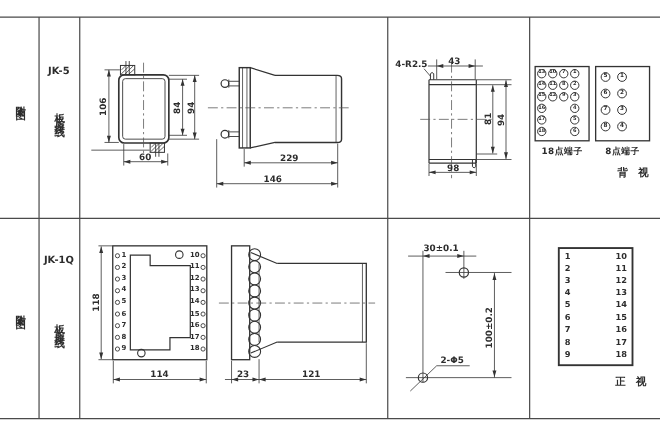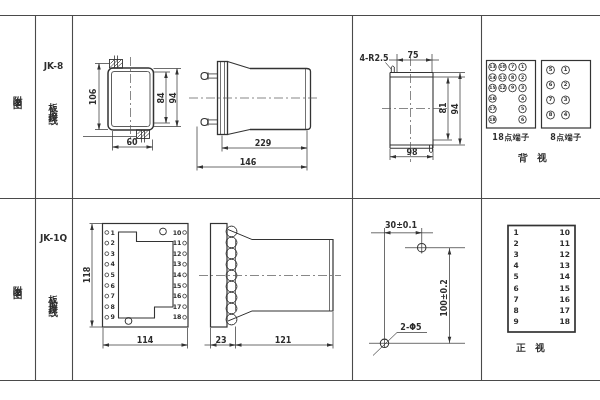--- a/index.html
+++ b/index.html
@@ -11,21 +11,21 @@
   .arr{fill:#333;stroke:none;}
   .labels{position:absolute;left:0;top:0;width:600px;height:400px;}
   .lbl{position:absolute;transform:translate(-50%,-50%);font-weight:bold;color:#2d2d2d;
        white-space:nowrap;font-size:8px;line-height:1;}
   .rot{transform:translate(-50%,-50%) rotate(-90deg);}
   .anchor-l{transform:translate(0,-50%);}
   .anchor-r{transform:translate(-100%,-50%);}
   .cjk-v{writing-mode:vertical-lr;text-orientation:upright;font-size:9.5px;letter-spacing:4px;}
   .model{font-size:9px;}
   .ttl{font-size:8px;letter-spacing:.5px;}
-  .view{font-size:9.5px;letter-spacing:3px;}
+  .view{font-size:9.5px;letter-spacing:3px;margin-left:43px;}
   .tnum{font-size:4.6px;}
   .tnum8{font-size:5.2px;}
   .fnum{font-size:6.3px;}
   .tbl{font-size:7.5px;}
 </style>
 </head>
 <body>
 
 <div class="page">
 
@@ -161,34 +161,34 @@
   </g>
 
   <g stroke="#333" fill="none">
     <rect x="508" y="225.5" width="67" height="106.5" stroke-width="1.7"></rect>
   </g>
 </svg>
 
 <div class="labels">
 
   <span class="lbl cjk-v" style="left:18px;top:100px">附图2</span>
-  <span class="lbl model" style="left:53.5px;top:66px">JK-8</span>
+  <span class="lbl model" style="left:53.5px;top:66px">JK-5</span>
   <span class="lbl cjk-v" style="left:53.5px;top:103px">板后接线</span>
   <span class="lbl cjk-v" style="left:18px;top:290px">附图2</span>
   <span class="lbl model" style="left:53.5px;top:238px">JK-1Q</span>
   <span class="lbl cjk-v" style="left:53.5px;top:295px">板前接线</span>
 
   <span class="lbl rot" style="left:94px;top:96.5px">106</span>
   <span class="lbl rot" style="left:162px;top:97.5px">84</span>
   <span class="lbl rot" style="left:173.5px;top:97.5px">94</span>
   <span class="lbl" style="left:132px;top:143px">60</span>
   <span class="lbl" style="left:263px;top:143.5px">229</span>
   <span class="lbl" style="left:248px;top:162.5px">146</span>
   <span class="lbl" style="left:374px;top:58.5px">4-R2.5</span>
-  <span class="lbl" style="left:413px;top:55.5px">75</span>
+  <span class="lbl" style="left:413px;top:55.5px">43</span>
   <span class="lbl rot" style="left:443.5px;top:108px">81</span>
   <span class="lbl rot" style="left:455.5px;top:108.5px">94</span>
   <span class="lbl" style="left:412px;top:152.5px">98</span>
 
   <span class="lbl rot" style="left:87.5px;top:275px">118</span>
   <span class="lbl" style="left:145px;top:341px">114</span>
   <span class="lbl" style="left:221px;top:341px">23</span>
   <span class="lbl" style="left:283px;top:341px">121</span>
   <span class="lbl" style="left:401px;top:226px">30±0.1</span>
   <span class="lbl rot" style="left:444.5px;top:297.5px">100±0.2</span>

